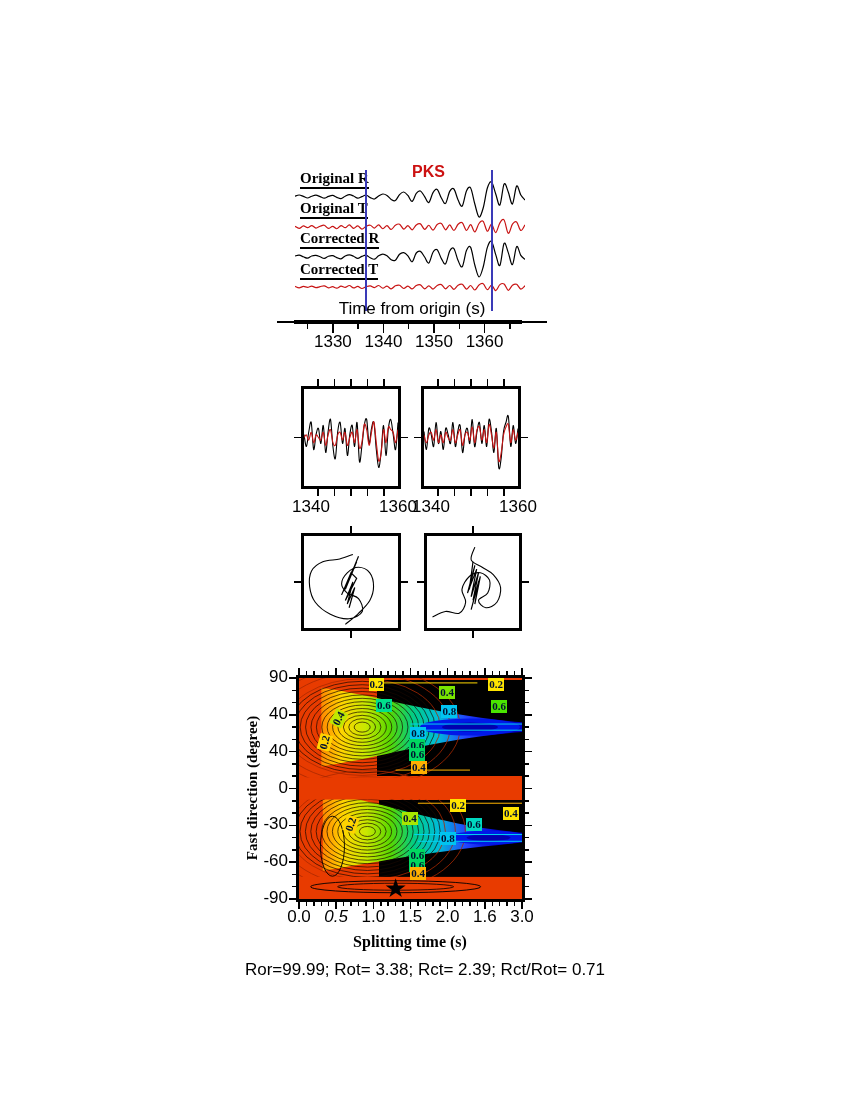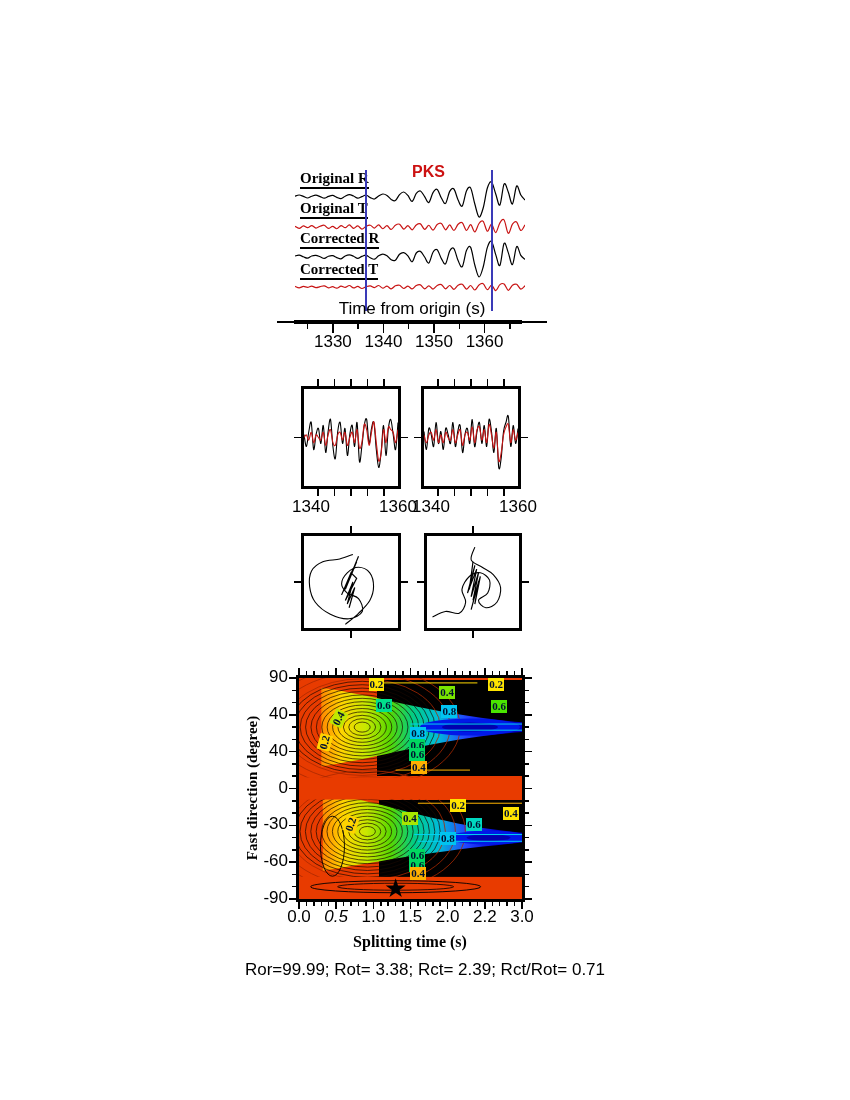--- a/index.html
+++ b/index.html
@@ -356,21 +356,21 @@
       <div class=" abs" style="left: 525px; top: 689.528px; width: 4px; height: 1.5px; background: rgb(0, 0, 0);"></div>
       <div class=" abs" style="left: 289px; top: 677.25px; width: 7px; height: 1.5px; background: rgb(0, 0, 0);"></div>
       <div class=" abs" style="left: 525px; top: 677.25px; width: 7px; height: 1.5px; background: rgb(0, 0, 0);"></div>
     </div>
   <div id="cxlabels">
       <div class="numlab ctr abs" style="left: 274px; top: 907px; width: 50px;">0.0</div>
       <div class="numlab ctr abs" style="left: 311.167px; top: 907px; width: 50px; font-style: italic;">0.5</div>
       <div class="numlab ctr abs" style="left: 348.333px; top: 907px; width: 50px;">1.0</div>
       <div class="numlab ctr abs" style="left: 385.5px; top: 907px; width: 50px;">1.5</div>
       <div class="numlab ctr abs" style="left: 422.667px; top: 907px; width: 50px;">2.0</div>
-      <div class="numlab ctr abs" style="left: 459.833px; top: 907px; width: 50px;">2.2</div>
+      <div class="numlab ctr abs" style="left: 459.833px; top: 907px; width: 50px;">1.6</div>
       <div class="numlab ctr abs" style="left: 497px; top: 907px; width: 50px;">3.0</div>
     </div>
   <div id="cylabels">
       <div class="numlab abs" style="left: 238px; top: 667px; width: 50px; text-align: right;">90</div>
       <div class="numlab abs" style="left: 238px; top: 703.833px; width: 50px; text-align: right;">40</div>
       <div class="numlab abs" style="left: 238px; top: 740.667px; width: 50px; text-align: right;">40</div>
       <div class="numlab abs" style="left: 238px; top: 777.5px; width: 50px; text-align: right;">0</div>
       <div class="numlab abs" style="left: 238px; top: 814.333px; width: 50px; text-align: right;">-30</div>
       <div class="numlab abs" style="left: 238px; top: 851.167px; width: 50px; text-align: right;">-60</div>
       <div class="numlab abs" style="left: 238px; top: 888px; width: 50px; text-align: right;">-90</div>

